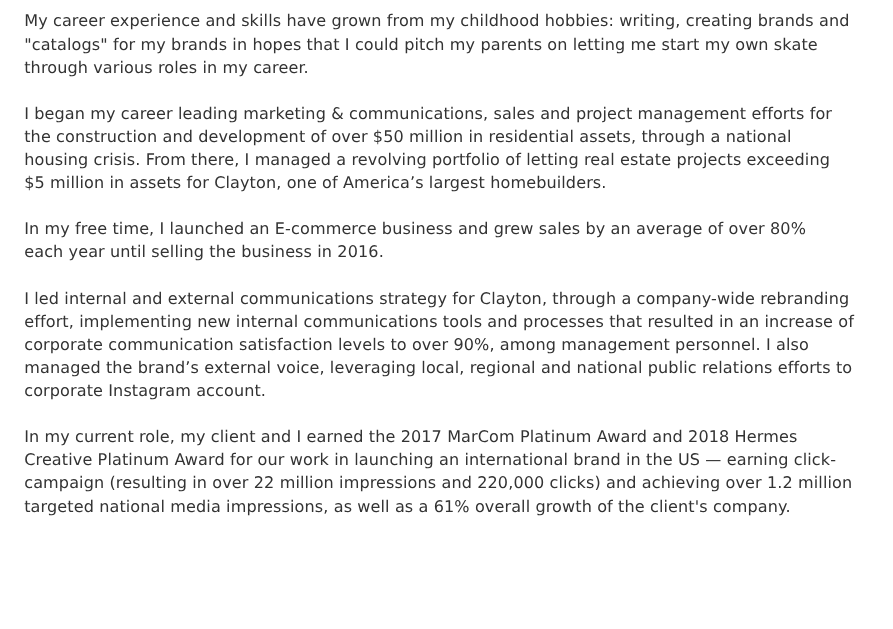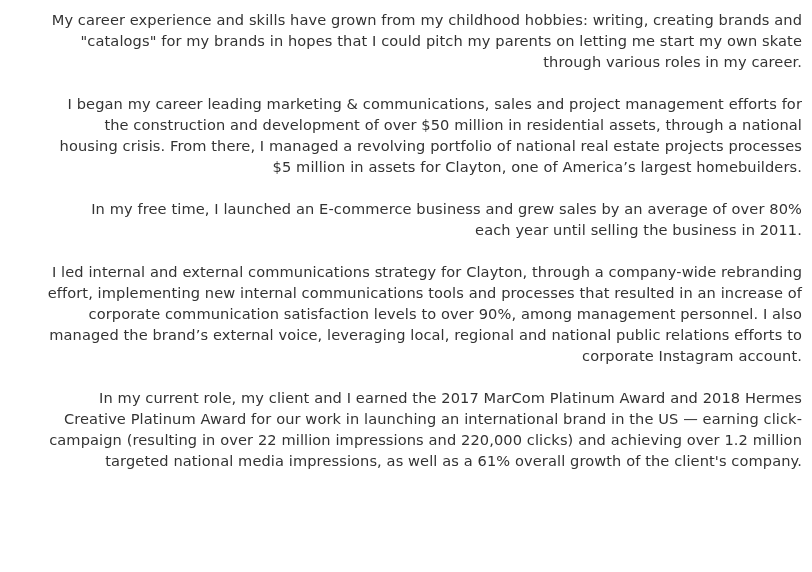--- a/index.html
+++ b/index.html
@@ -15,45 +15,44 @@
     .doc {
       padding: 9px 10px 0 22px;
       font-family: "DejaVu Sans", sans-serif;
       font-size: 14.6px;
       line-height: 21px;
       color: #333333;
       letter-spacing: 0.1px;
     }
     .para {
       margin: 0 0 21px 0;
-      text-align: right;
     }
     .line {
       display: block;
       white-space: nowrap;
     }
   </style>
 </head>
 <body>
 
 <div class="doc">
   <p class="para">
     <span class="line">My career experience and skills have grown from my childhood hobbies: writing, creating brands and</span>
     <span class="line">"catalogs" for my brands in hopes that I could pitch my parents on letting me start my own skate</span>
     <span class="line">through various roles in my career.</span>
   </p>
   <p class="para">
     <span class="line">I began my career leading marketing &amp; communications, sales and project management efforts for</span>
     <span class="line">the construction and development of over $50 million in residential assets, through a national</span>
-    <span class="line">housing crisis. From there, I managed a revolving portfolio of national real estate projects processes</span>
+    <span class="line">housing crisis. From there, I managed a revolving portfolio of letting real estate projects exceeding</span>
     <span class="line">$5 million in assets for Clayton, one of America’s largest homebuilders.</span>
   </p>
   <p class="para">
     <span class="line">In my free time, I launched an E-commerce business and grew sales by an average of over 80%</span>
-    <span class="line">each year until selling the business in 2011.</span>
+    <span class="line">each year until selling the business in 2016.</span>
   </p>
   <p class="para">
     <span class="line">I led internal and external communications strategy for Clayton, through a company-wide rebranding</span>
     <span class="line">effort, implementing new internal communications tools and processes that resulted in an increase of</span>
     <span class="line">corporate communication satisfaction levels to over 90%, among management personnel. I also</span>
     <span class="line">managed the brand’s external voice, leveraging local, regional and national public relations efforts to</span>
     <span class="line">corporate Instagram account.</span>
   </p>
   <p class="para">
     <span class="line">In my current role, my client and I earned the 2017 MarCom Platinum Award and 2018 Hermes</span>

